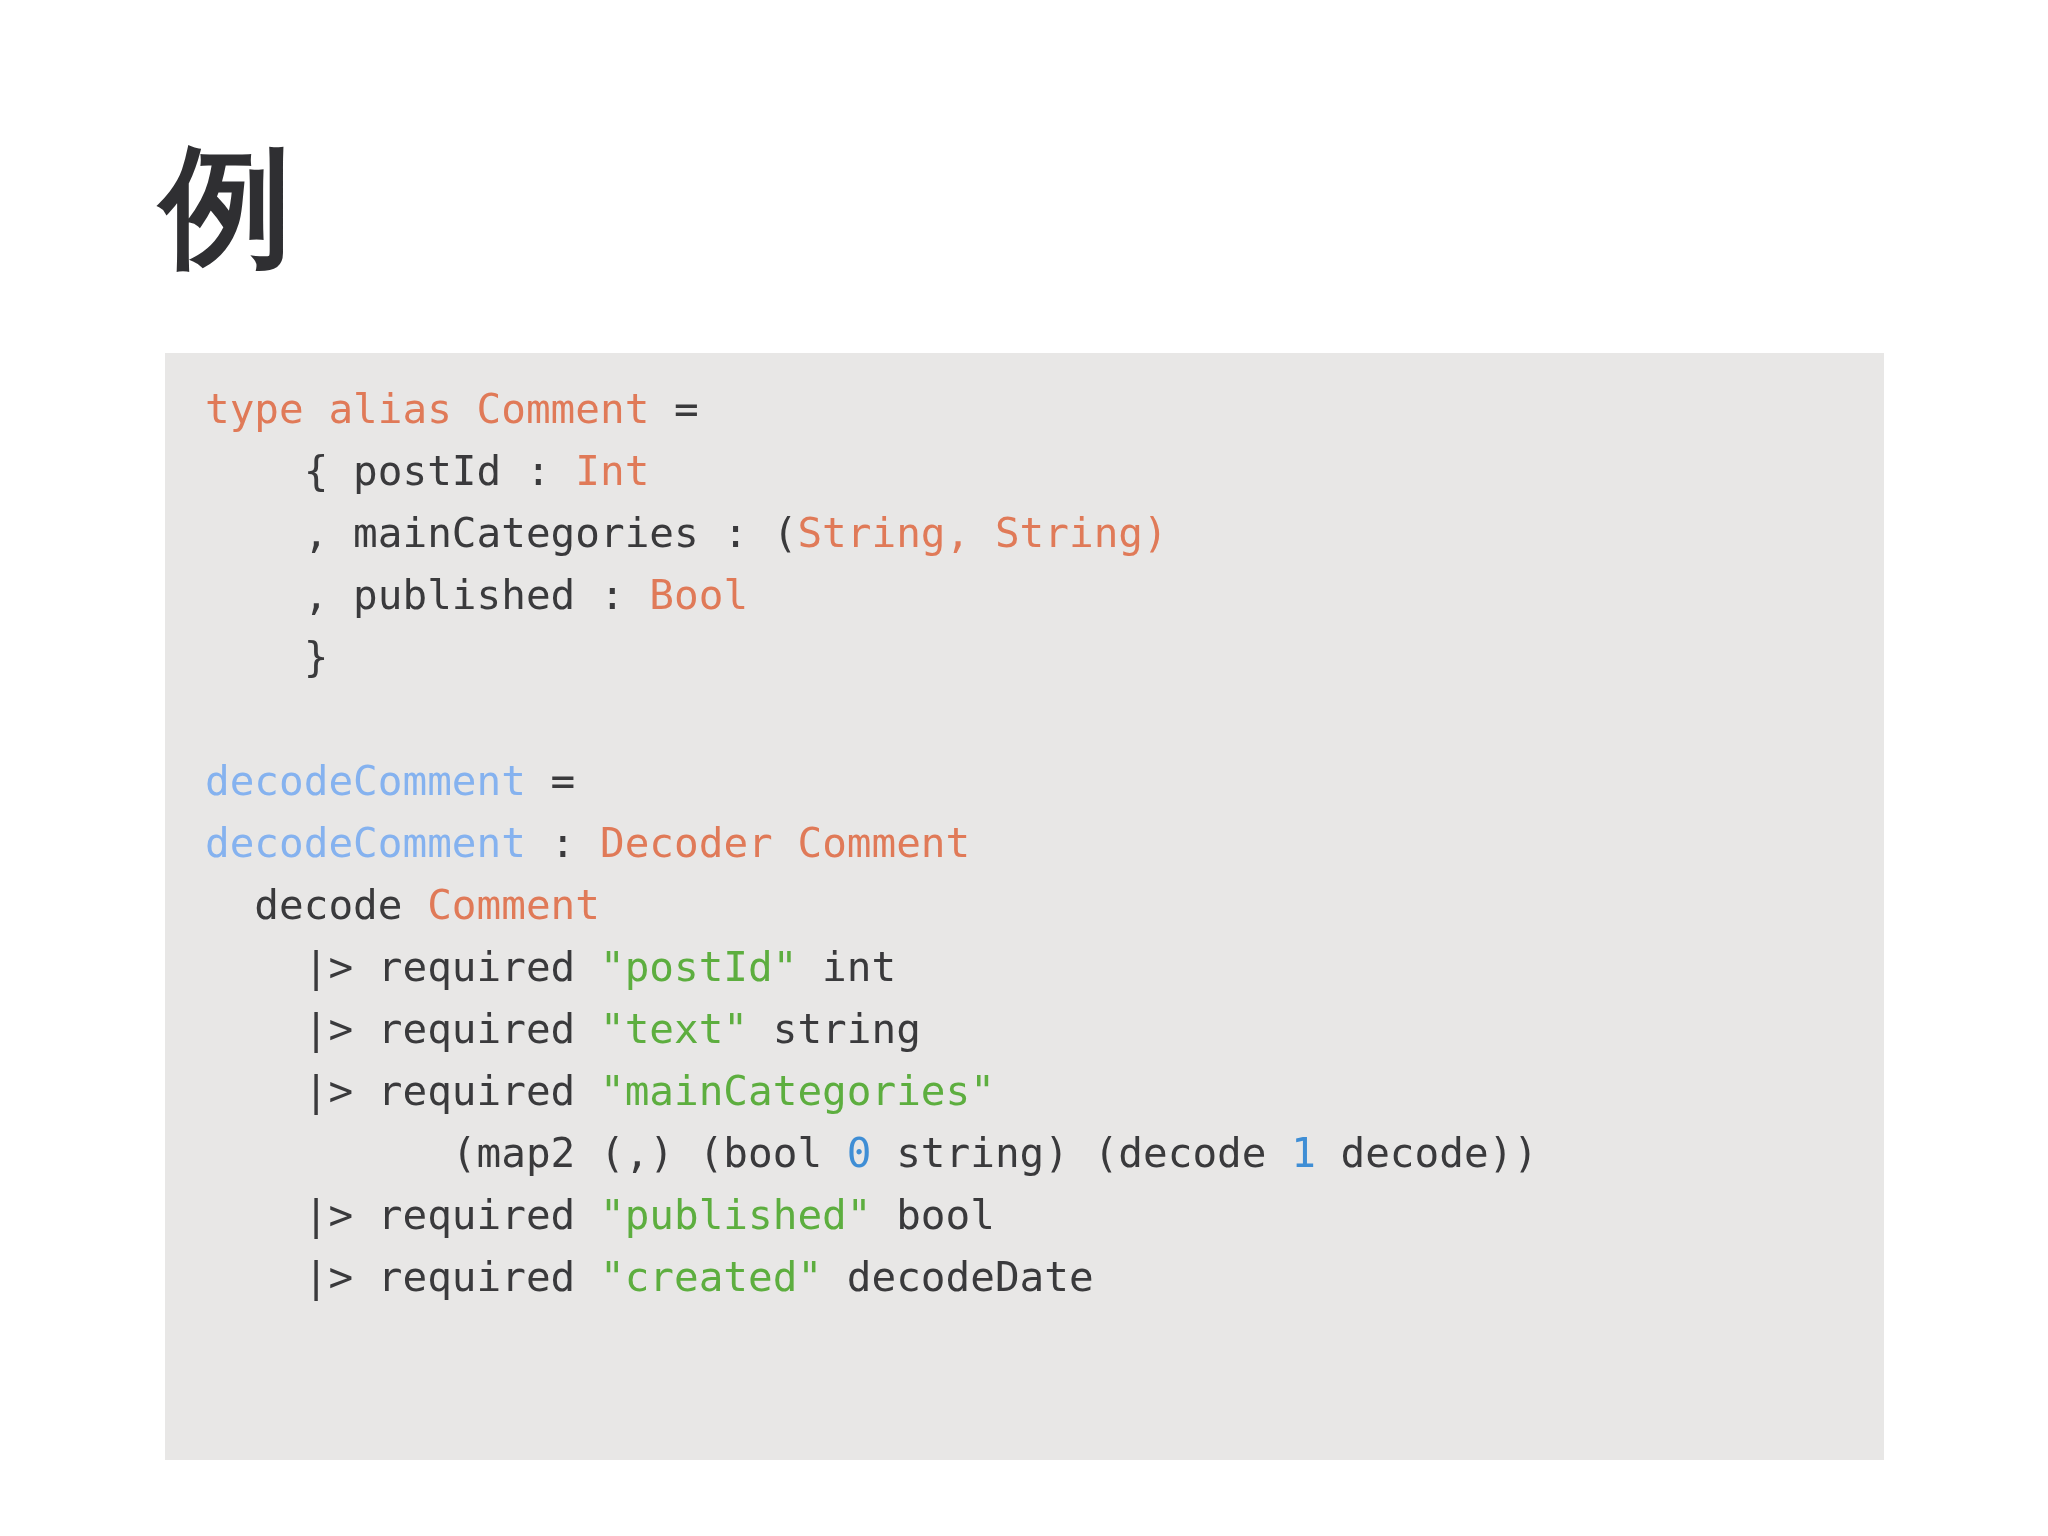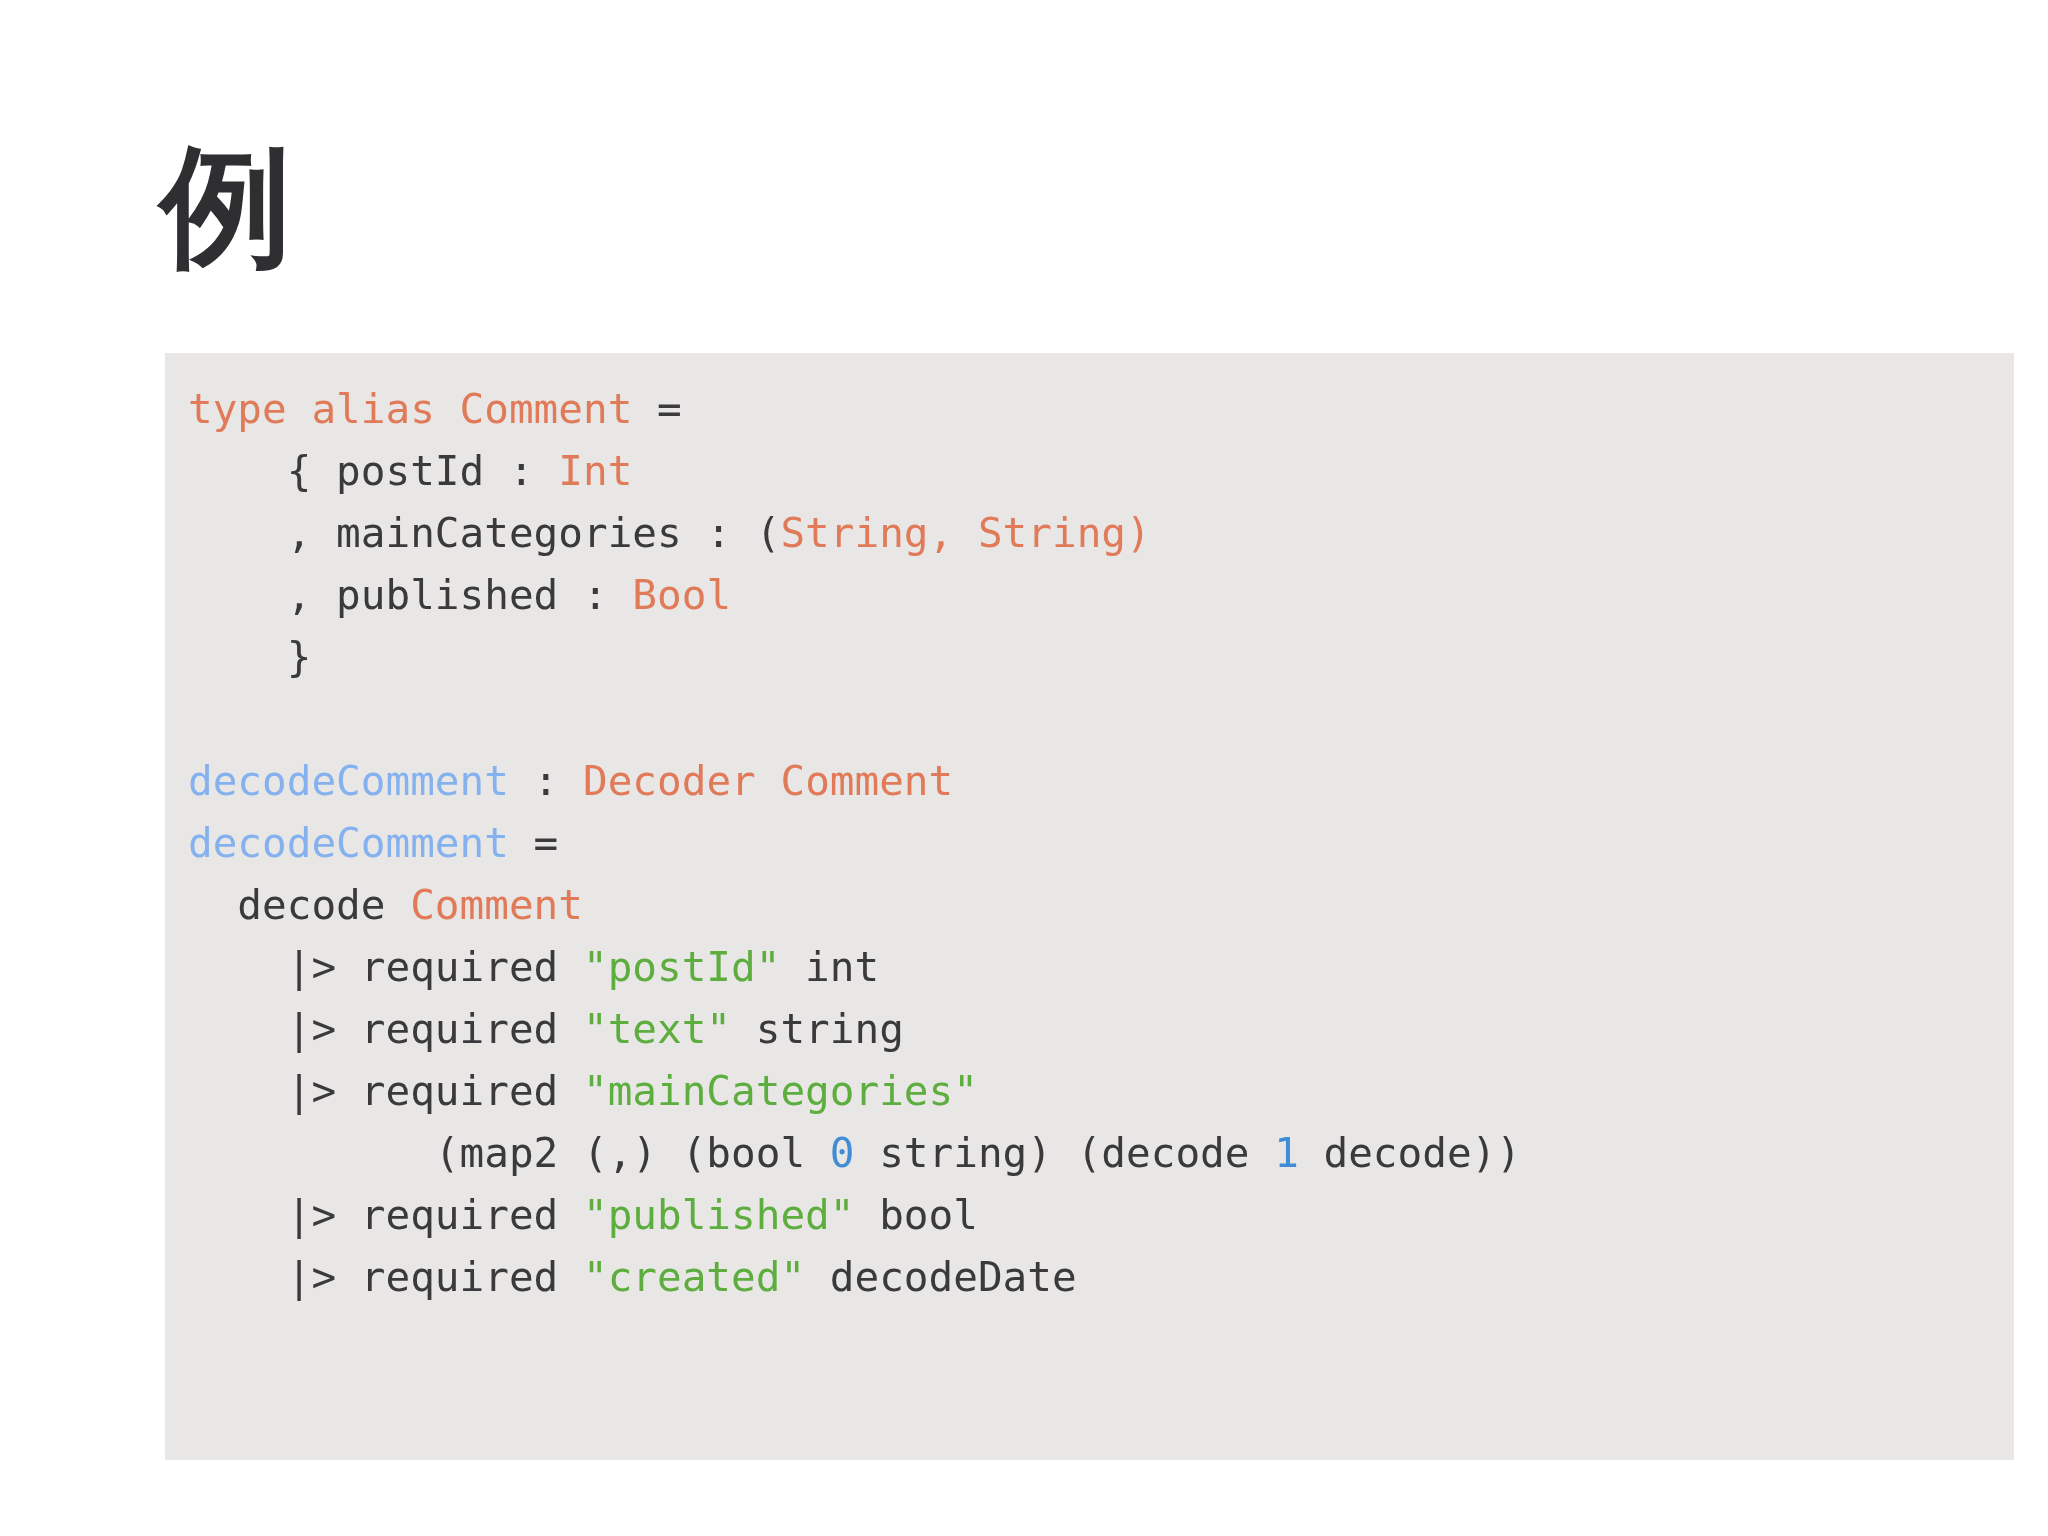--- a/index.html
+++ b/index.html
@@ -22,25 +22,25 @@
     font-size: 132px;
     line-height: 1.0;
     font-weight: 900;
     color: #2f2f32;
     letter-spacing: 0;
   }
   .code-block {
     position: absolute;
     left: 165px;
     top: 353px;
-    width: 1849px;
+    width: 1719px;
     height: 1107px;
     background: #e8e7e6;
     box-sizing: border-box;
-    padding: 25px 0 0 23px;
+    padding: 25px 0 0 40px;
   }
   .code-line {
     font-family: "DejaVu Sans Mono", "Liberation Mono", monospace;
     font-size: 41px;
     line-height: 62px;
     height: 62px;
     white-space: pre;
     color: #3a3a3c;
   }
   .tok-d { color: #3a3a3c; }  
@@ -56,22 +56,22 @@
   <div class="slide-title">例</div>
 
   <div class="code-block">
 
   <div class="code-line"><span class="tok-o">type alias Comment</span><span class="tok-d"> =</span></div>
       <div class="code-line"><span class="tok-d">    { postId : </span><span class="tok-o">Int</span></div>
       <div class="code-line"><span class="tok-d">    , mainCategories : (</span><span class="tok-o">String, String)</span></div>
       <div class="code-line"><span class="tok-d">    , published : </span><span class="tok-o">Bool</span></div>
       <div class="code-line"><span class="tok-d">    }</span></div>
       <div class="code-line"><span class="tok-d"></span></div>
+      <div class="code-line"><span class="tok-b">decodeComment</span><span class="tok-d"> =</span></div>
       <div class="code-line"><span class="tok-b">decodeComment</span><span class="tok-d"> : </span><span class="tok-o">Decoder Comment</span></div>
-      <div class="code-line"><span class="tok-b">decodeComment</span><span class="tok-d"> =</span></div>
       <div class="code-line"><span class="tok-d">  decode </span><span class="tok-o">Comment</span></div>
       <div class="code-line"><span class="tok-d">    |&gt; required </span><span class="tok-s">"postId"</span><span class="tok-d"> int</span></div>
       <div class="code-line"><span class="tok-d">    |&gt; required </span><span class="tok-s">"text"</span><span class="tok-d"> string</span></div>
       <div class="code-line"><span class="tok-d">    |&gt; required </span><span class="tok-s">"mainCategories"</span></div>
       <div class="code-line"><span class="tok-d">          (map2 (,) (bool </span><span class="tok-n">0</span><span class="tok-d"> string) (decode </span><span class="tok-n">1</span><span class="tok-d"> decode))</span></div>
       <div class="code-line"><span class="tok-d">    |&gt; required </span><span class="tok-s">"published"</span><span class="tok-d"> bool</span></div>
       <div class="code-line"><span class="tok-d">    |&gt; required </span><span class="tok-s">"created"</span><span class="tok-d"> decodeDate</span></div>
     </div>
 </div>
 

